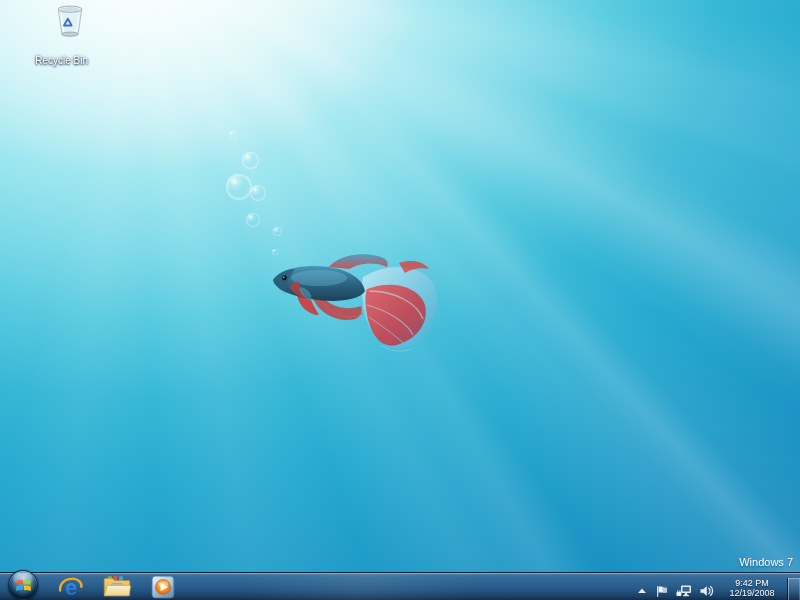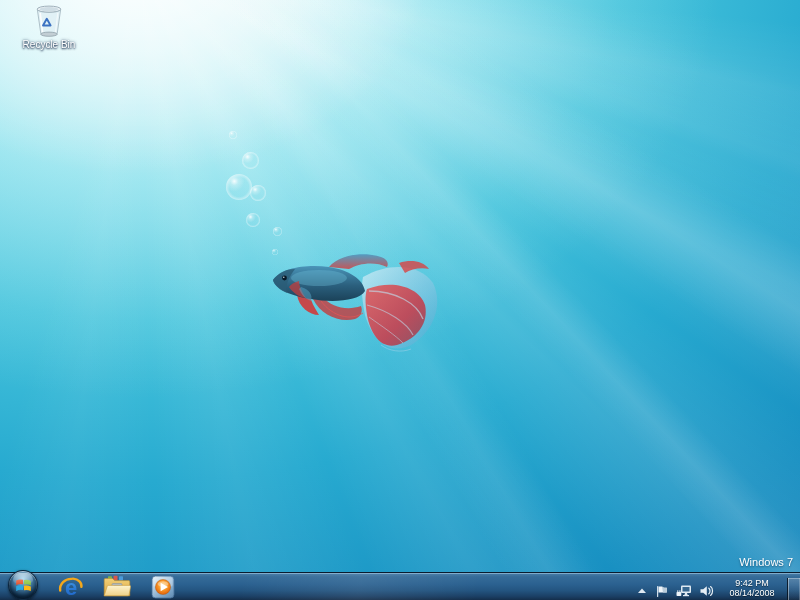--- a/index.html
+++ b/index.html
@@ -31,21 +31,21 @@
   .beam4{left:145px;width:80px;height:1050px;transform:rotate(-30deg);opacity:.6;}
 
   .bubble{position:absolute;border-radius:50%;
     background:
       radial-gradient(circle at 32% 28%, rgba(255,255,255,.9) 0%, rgba(255,255,255,.3) 16%, rgba(255,255,255,0) 40%),
       radial-gradient(circle at 50% 50%, rgba(255,255,255,0) 52%, rgba(255,255,255,.5) 72%, rgba(255,255,255,.12) 82%, rgba(255,255,255,0) 90%);}
 
   .fish{position:absolute;left:271px;top:251px;width:170px;height:102px;}
 
   
-  .desk-icon{position:absolute;width:78px;display:flex;flex-direction:column;align-items:center;gap:1px;cursor:default;}
+  .desk-icon{position:absolute;width:78px;display:flex;flex-direction:column;align-items:flex-end;gap:17px;cursor:default;}
   .desk-icon .lbl{font-size:10px;line-height:12px;color:#fff;text-align:center;max-width:66px;
     text-shadow:0 1px 2px rgba(5,25,60,.95), 0 0 3px rgba(5,25,60,.7);}
   #icon-recycle{left:10px;top:4px;}
   #icon-feedback{left:10px;top:70px;}
 
   
   .watermark{position:absolute;right:7px;bottom:31px;text-align:right;color:#fff;
     font-size:11px;line-height:13.5px;text-shadow:0 1px 2px rgba(0,30,60,.55);margin-left:28px;}
 
   
@@ -259,18 +259,18 @@
       </div>
       <div class="tray-btn">
         <svg width="15" height="12" viewBox="0 0 15 12">
           <path d="M1.5,4.2 H4.2 L7.8,1.2 V10.8 L4.2,7.8 H1.5 Z" fill="#e6eef5"></path>
           <path d="M9.8,3.2 C11.4,4.4 11.4,7.6 9.8,8.8" stroke="#e6eef5" stroke-width="1.2" fill="none" stroke-linecap="round"></path>
           <path d="M11.6,1.6 C14.2,3.5 14.2,8.5 11.6,10.4" stroke="#e6eef5" stroke-width="1.2" fill="none" stroke-linecap="round"></path>
         </svg>
       </div>
       <div class="clock">
         <div>9:42 PM</div>
-        <div>08/14/2008</div>
+        <div>12/19/2008</div>
       </div>
       <div class="show-desktop"></div>
     </div>
   </div>
 </div>
 
 </body></html>

